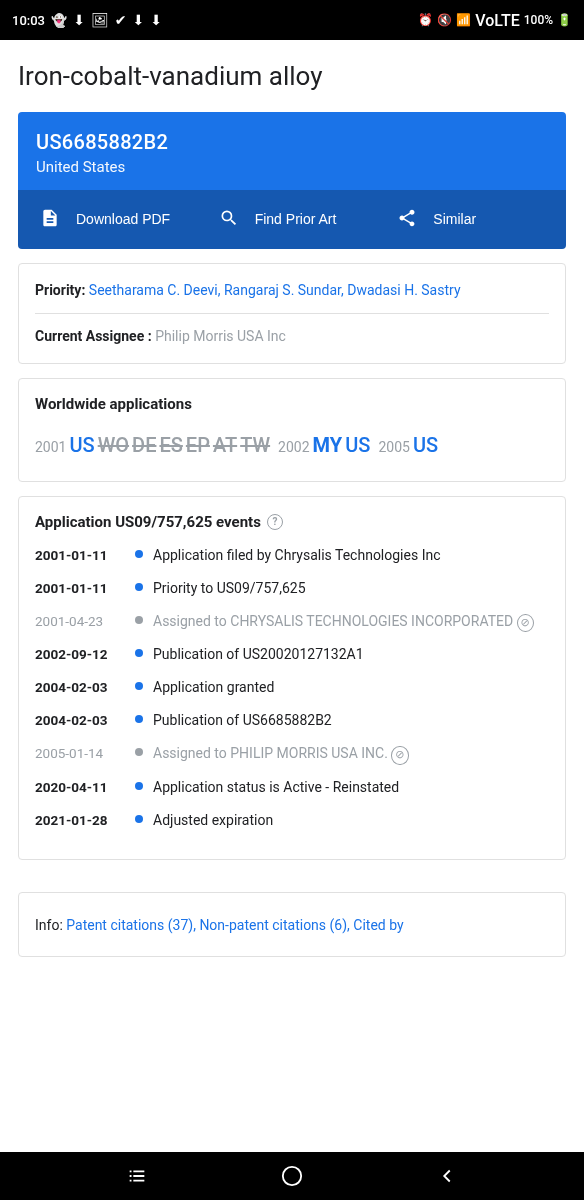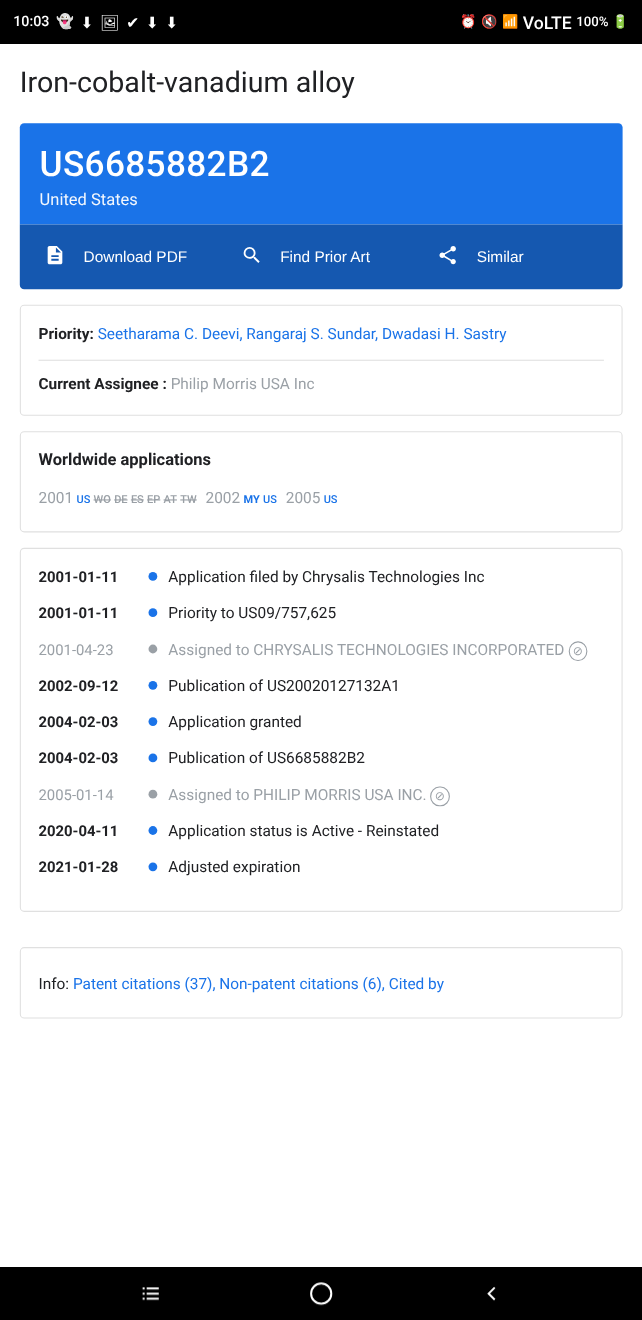--- a/index.html
+++ b/index.html
@@ -42,21 +42,21 @@
     }
 
     
     .patent-header-card {
       background: #1a73e8;
       border-radius: 4px 4px 0 0;
       padding: 18px 18px 14px 18px;
       color: #fff;
     }
     .patent-number {
-      font-size: 32px;
+      font-size: 20px;
       font-weight: 500;
       letter-spacing: 0.3px;
     }
     .patent-country {
       font-size: 15px;
       margin-top: 4px;
       opacity: 0.95;
     }
 
     
@@ -147,21 +147,21 @@
       align-items: baseline;
       gap: 3px;
       margin-right: 8px;
     }
     .year-label {
       color: #9aa0a6;
       font-size: 14px;
     }
     .country-code {
       color: #1a73e8;
-      font-size: 10px;
+      font-size: 20px;
       font-weight: 500;
       cursor: pointer;
     }
     .country-code.strikethrough {
       text-decoration: line-through;
       color: #9aa0a6;
     }
     .country-code.bold-link {
       font-weight: 700;
     }
@@ -370,20 +370,24 @@
         </div>
 
         <div class="year-group">
           <span class="year-label">2005</span>
           <span class="country-code">US</span>
         </div>
       </div>
     </div>
 
     <div class="events-section">
+      <div class="events-title">
+        <span>Application US09/757,625 events</span>
+        <span class="help-icon">?</span>
+      </div>
 
       <div class="event-row">
         <span class="event-date">2001-01-11</span>
         <span class="event-dot blue"></span>
         <span class="event-text">Application filed by Chrysalis Technologies Inc</span>
       </div>
       <div class="event-row">
         <span class="event-date">2001-01-11</span>
         <span class="event-dot blue"></span>
         <span class="event-text">Priority to US09/757,625</span>

